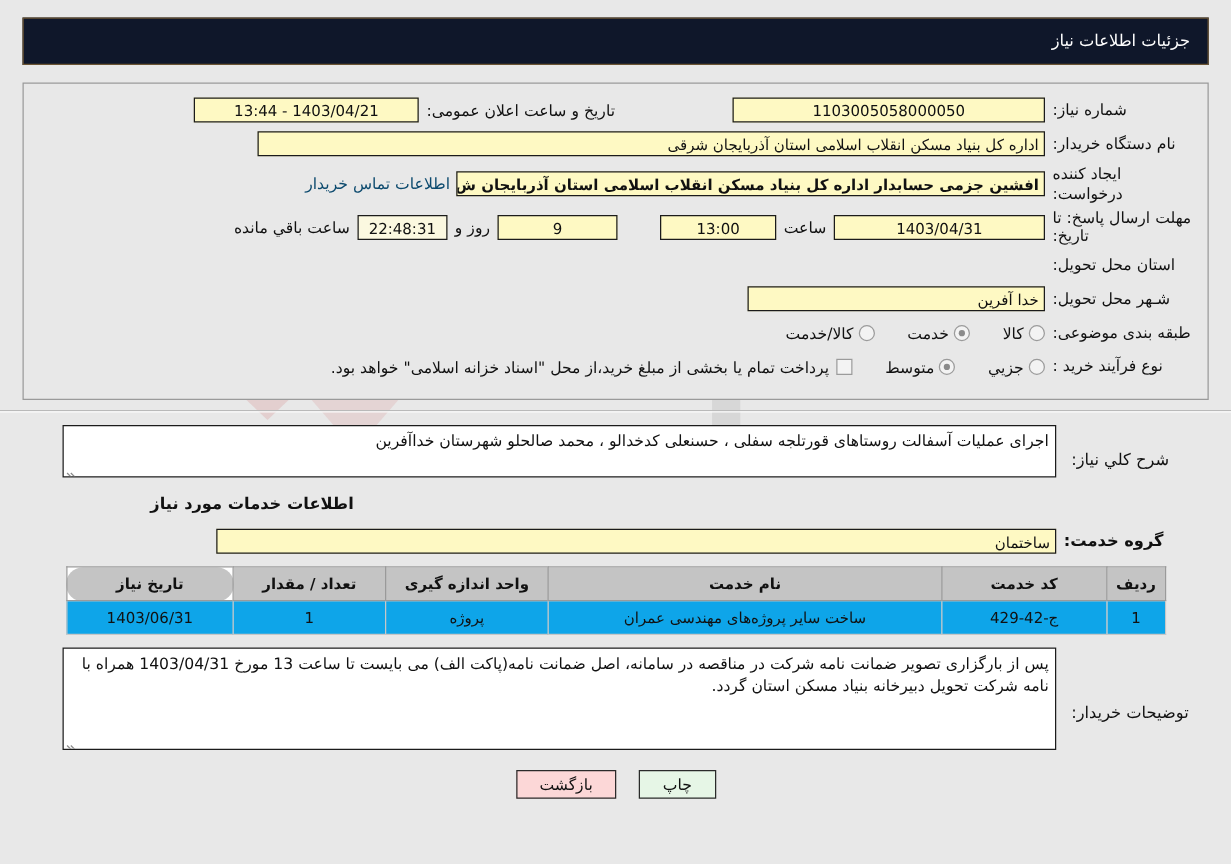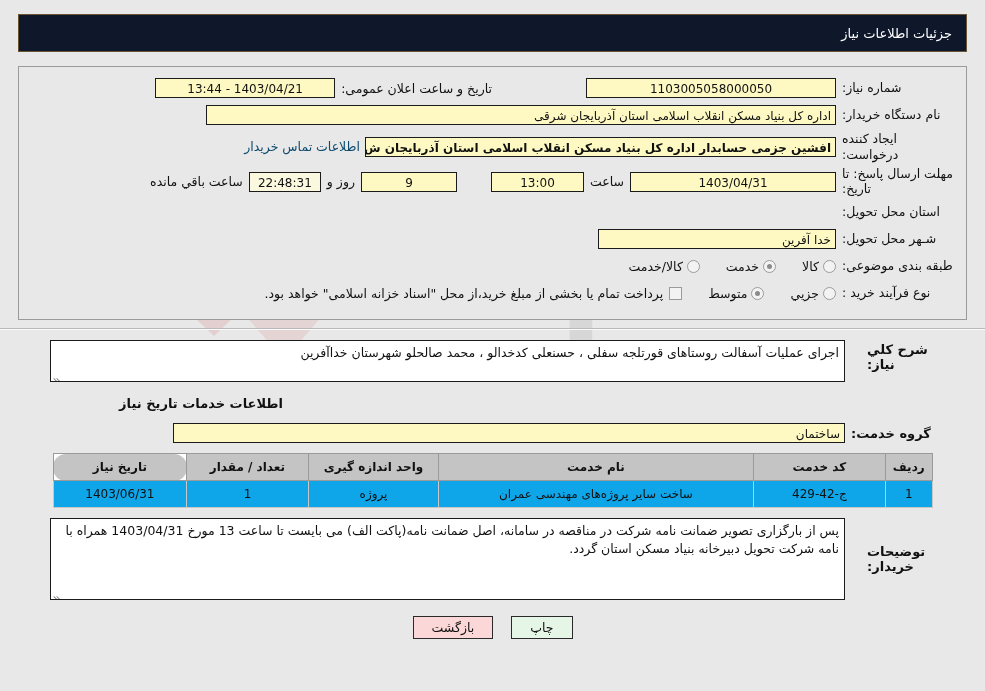--- a/index.html
+++ b/index.html
@@ -138,21 +138,21 @@
     white-space: nowrap;
     overflow: hidden;
     color: #111;
   }
   .fld.center { text-align: center; }
   .fld.right  { text-align: right; }
 
   .w-needno   { width: 250px; }
   .w-org      { width: 630px; }
   .w-creator  { width: 471px; font-weight: bold; }
-  .w-date     { width: 206px; }
+  .w-date     { width: 169px; }
   .w-time     { width: 93px; }
   .w-days     { width: 96px; }
   .w-clock    { width: 72px; background: #fbf8e0; text-align: center; }
   .w-prov     { width: 238px; }
   .w-city     { width: 238px; }
   .w-announce { width: 180px; }
   .w-group    { width: 672px; }
 
   .inline-lbl {
     font-size: 12.5px;
@@ -230,25 +230,26 @@
     box-sizing: border-box;
   }
   .ta-row {
     display: flex;
     align-items: flex-start;
   }
   .ta-lbl {
     width: 110px;
     flex: 0 0 110px;
     text-align: left;
-    padding-left: 22px;
-    font-weight: bold;
+    padding-left: 12px;
+    font-weight: normal;
     font-size: 13px;
     padding-top: 2px;
     box-sizing: border-box;
+    margin-top: 19px;
   }
   .ta {
     background: #ffffff;
     border: 1px solid #1b1b1b;
     width: 795px;
     box-sizing: border-box;
     font-size: 12.5px;
     padding: 3px 5px;
     position: relative;
     line-height: 1.45;
@@ -451,21 +452,21 @@
       <div class="ta-lbl">شرح کلي نیاز:</div>
       <div class="ta h1">
         <span>اجرای عملیات آسفالت  روستاهای  قورتلجه سفلی ، حسنعلی کدخدالو ، محمد صالحلو شهرستان خداآفرین</span>
         <span class="grip">
             <i></i>
             <i></i>
           </span>
       </div>
     </div>
 
-    <div class="subhead">اطلاعات خدمات تاریخ نیاز</div>
+    <div class="subhead">اطلاعات خدمات مورد نیاز</div>
 
     <div class="svc-row">
       <div class="svc-lbl">گروه خدمت:</div>
       <div class="fld w-group right">ساختمان</div>
     </div>
 
     <div class="tbl-wrap">
       <table class="grid">
         <thead>
           <tr>

